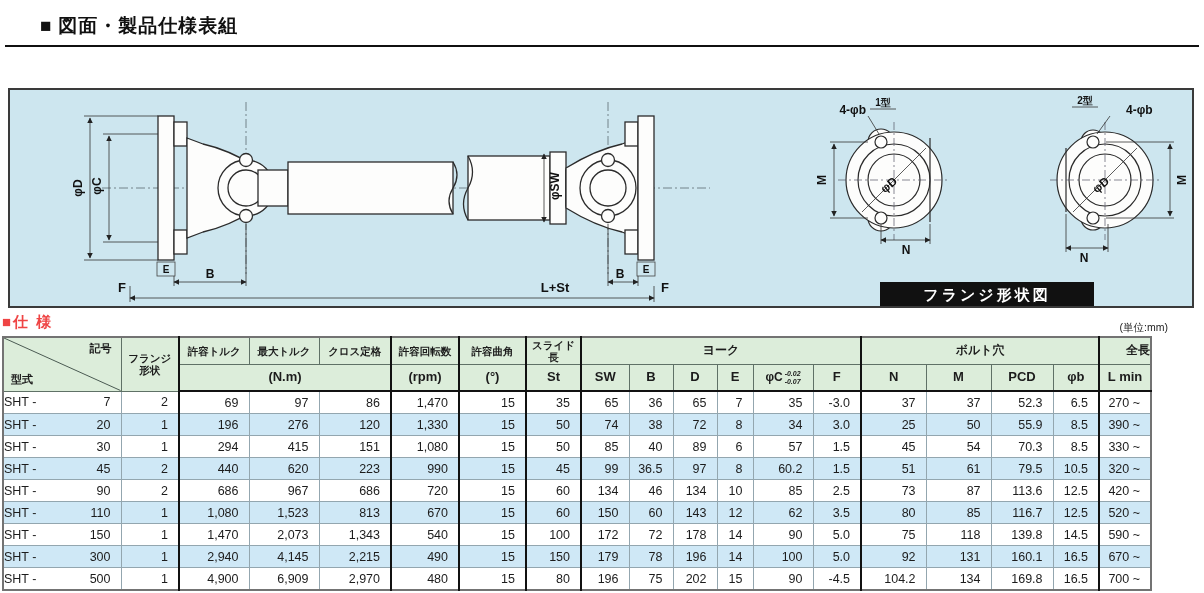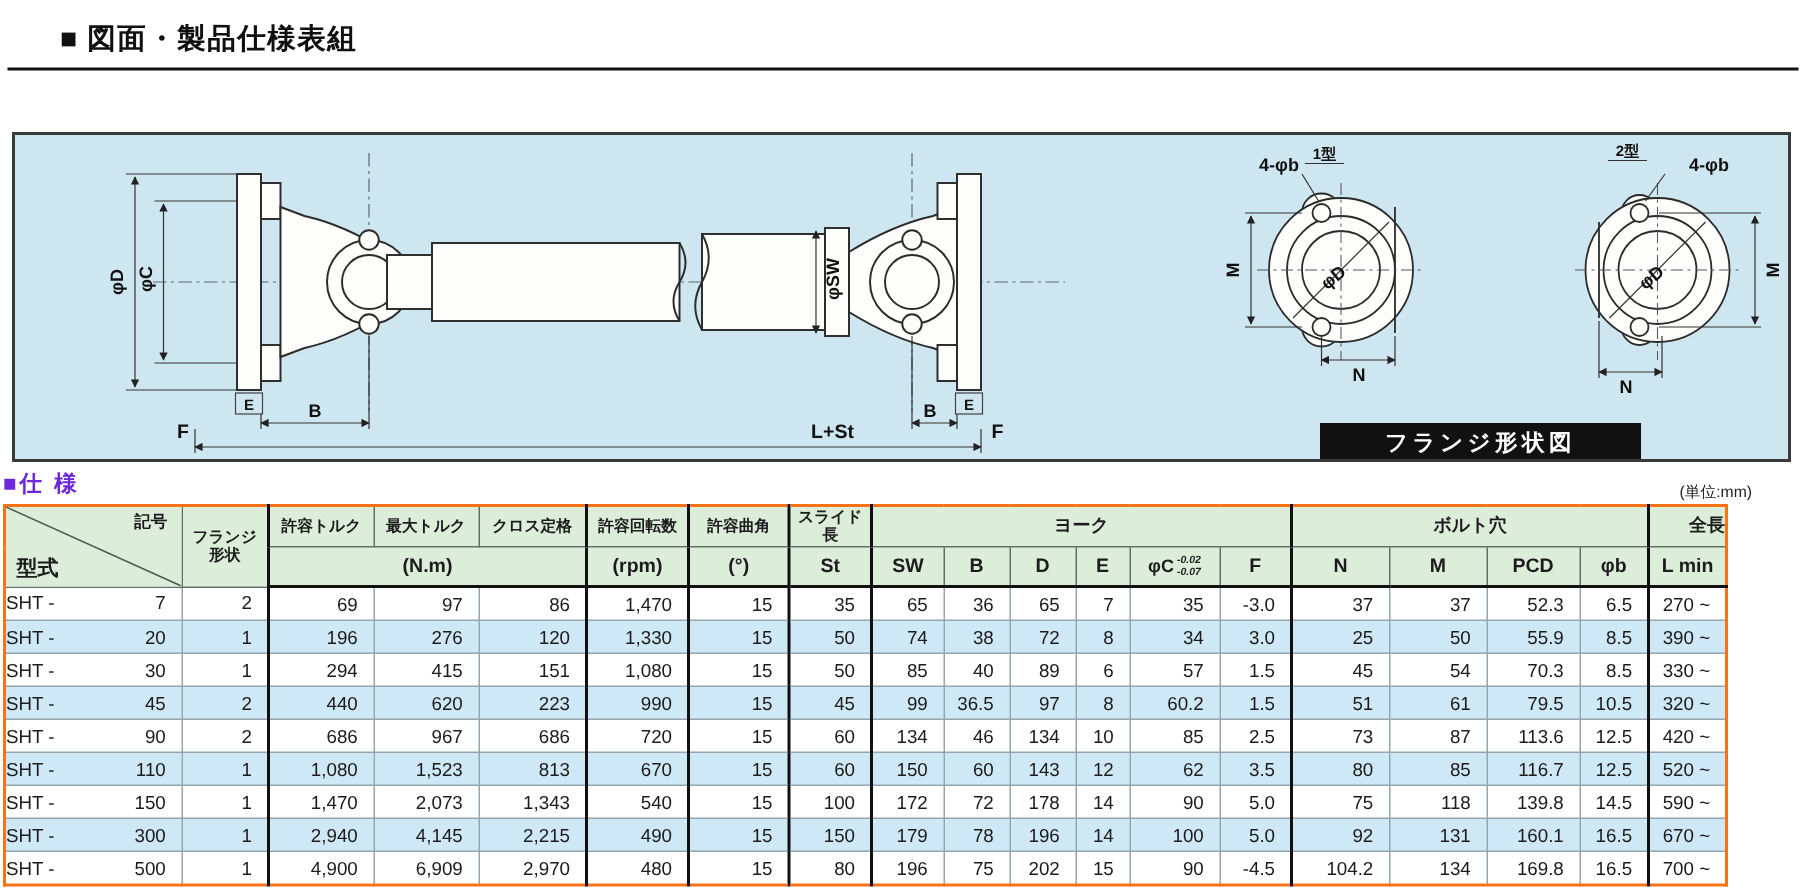--- a/index.html
+++ b/index.html
@@ -13,41 +13,41 @@
     font-weight:bold;font-size:19px;letter-spacing:1px;color:#101010;
   }
   .title-rule{position:absolute;top:45px;left:5px;width:1194px;height:2px;background:#101010;}
 
   .diagram-box{
     position:absolute;top:88px;left:8px;width:1186px;height:220px;
     background:#cde6ef;border:2px solid #3a3a3a;box-sizing:border-box;
   }
   .diagram-box svg{display:block;}
 
-  .spec-heading{position:absolute;top:313px;left:2px;font-size:15px;font-weight:bold;color:#6d28d9;letter-spacing:2px;}
+  .spec-heading{position:absolute;top:313px;left:2px;font-size:15px;font-weight:bold;color:#ef4444;letter-spacing:2px;}
   .unit-note{position:absolute;top:321px;right:36px;font-size:10.5px;color:#222;}
 
   table.spec{
     position:absolute;top:336px;left:2px;width:1148px;
     border-collapse:collapse;table-layout:fixed;
-    border:2px solid #f97316;font-size:12.5px;
+    border:2px solid #737373;font-size:12.5px;
   }
   table.spec th{
     background:#dcedda;border:1px solid #5f7166;font-weight:bold;
     padding:0;line-height:1.15;
   }
   tr.h1 th{height:26px;font-size:10.5px;}
   tr.h2 th{height:25px;border-bottom:2px solid #111;}
   tr.h2 th.unit{font-size:13px;}
   tr.h2 th.letter{font-size:13px;margin-top:44px;}
   th.gsep, td.gsep{border-left:2px solid #111 !important;}
   th.corner{position:relative;border-right:2px solid #111;}
   th.corner .diag{position:absolute;inset:0;width:100%;height:100%;}
   th.corner .c-top{position:absolute;top:4px;right:9px;font-size:11px;}
-  th.corner .c-bot{position:absolute;bottom:4px;left:7px;font-size:14px;}
+  th.corner .c-bot{position:absolute;bottom:4px;left:7px;font-size:11px;font-family:Liberation Mono, monospace;}
   th.flangeh{font-size:10.5px;border-right:1px solid #5f7166;}
   .phic{display:flex;align-items:center;justify-content:center;gap:2px;font-size:12px;}
   .phic .tol{display:flex;flex-direction:column;font-size:7px;line-height:1.1;font-weight:bold;text-align:left;}
   table.spec td{
     border:1px solid #93a6af;height:21px;background:#ffffff;
     text-align:right;padding:0 10px 0 0;font-size:12.5px;
   }
   table.spec tr.alt td{background:#cfe8f6;}
   td.model{
     text-align:left;font-weight:normal;font-size:13.5px;

